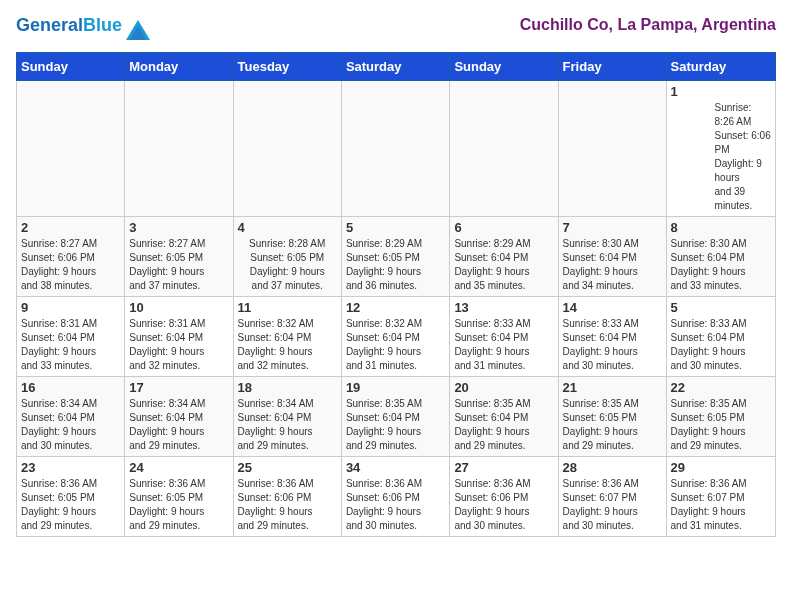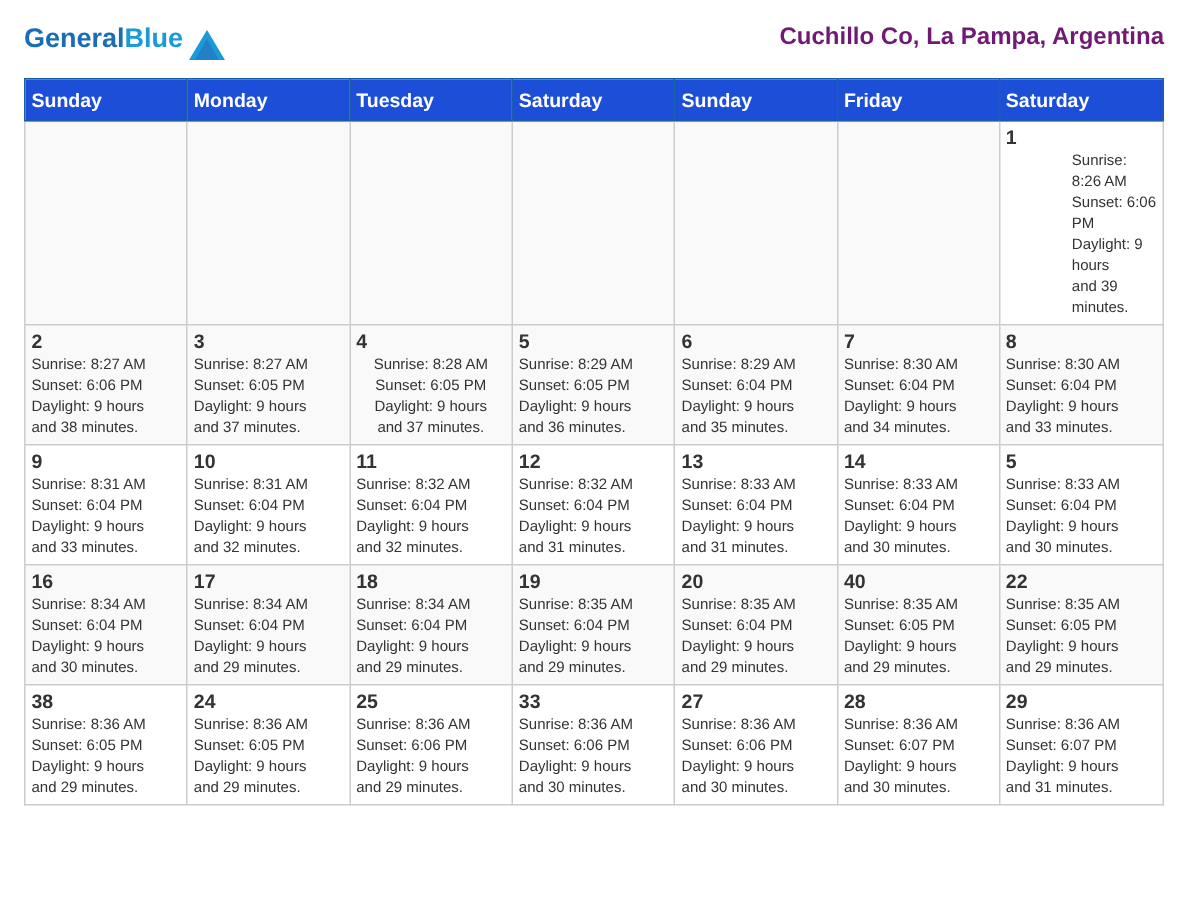--- a/index.html
+++ b/index.html
@@ -270,58 +270,58 @@
 and 29 minutes.</div>
         </td>
         <td>
           <span class="day-number">20</span>
           <div class="cell-content" style="white-space: pre-line;">Sunrise: 8:35 AM
 Sunset: 6:04 PM
 Daylight: 9 hours
 and 29 minutes.</div>
         </td>
         <td>
-          <span class="day-number">40</span>
+          <span class="day-number">21</span>
           <div class="cell-content" style="white-space: pre-line;">Sunrise: 8:35 AM
 Sunset: 6:05 PM
 Daylight: 9 hours
 and 29 minutes.</div>
         </td>
         <td>
           <span class="day-number">22</span>
           <div class="cell-content" style="white-space: pre-line;">Sunrise: 8:35 AM
 Sunset: 6:05 PM
 Daylight: 9 hours
 and 29 minutes.</div>
         </td>
       </tr>
       <tr>
         <td>
-          <span class="day-number">38</span>
+          <span class="day-number">23</span>
           <div class="cell-content" style="white-space: pre-line;">Sunrise: 8:36 AM
 Sunset: 6:05 PM
 Daylight: 9 hours
 and 29 minutes.</div>
         </td>
         <td>
           <span class="day-number">24</span>
           <div class="cell-content" style="white-space: pre-line;">Sunrise: 8:36 AM
 Sunset: 6:05 PM
 Daylight: 9 hours
 and 29 minutes.</div>
         </td>
         <td>
           <span class="day-number">25</span>
           <div class="cell-content" style="white-space: pre-line;">Sunrise: 8:36 AM
 Sunset: 6:06 PM
 Daylight: 9 hours
 and 29 minutes.</div>
         </td>
         <td>
-          <span class="day-number">33</span>
+          <span class="day-number">34</span>
           <div class="cell-content" style="white-space: pre-line;">Sunrise: 8:36 AM
 Sunset: 6:06 PM
 Daylight: 9 hours
 and 30 minutes.</div>
         </td>
         <td>
           <span class="day-number">27</span>
           <div class="cell-content" style="white-space: pre-line;">Sunrise: 8:36 AM
 Sunset: 6:06 PM
 Daylight: 9 hours

